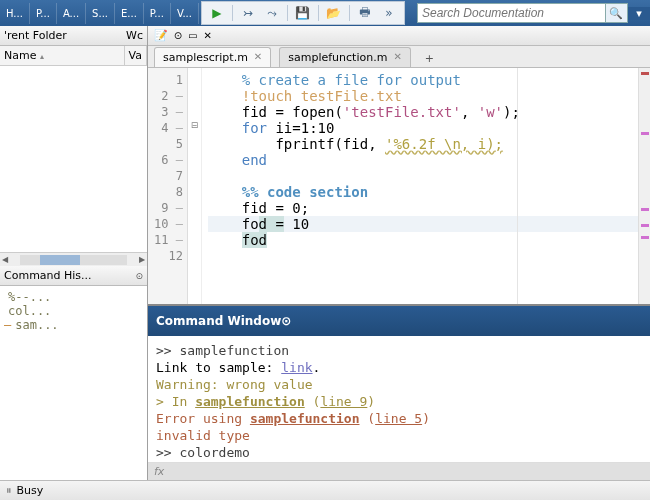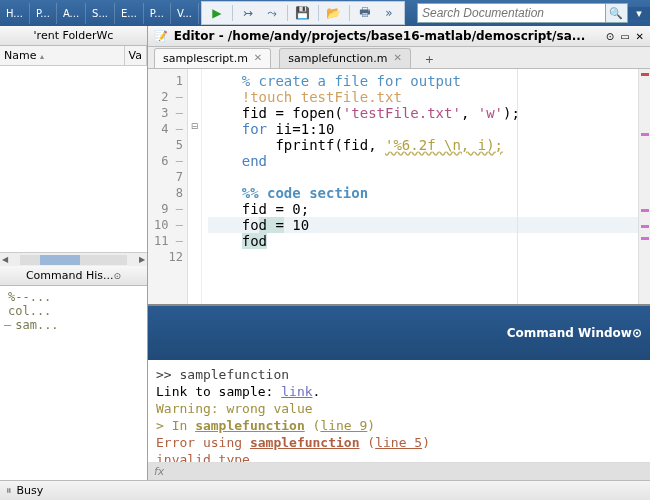--- a/index.html
+++ b/index.html
@@ -15,21 +15,21 @@
 .tool-sep { width: 1px; height: 16px; background: #bcc9d8; }
 .search-box { flex: 1; display: flex; margin-left: 12px; }
 .search-box input { flex: 1; border: 1px solid #8aa; padding: 2px 4px; font-size: 12px; font-style: italic; color: #888; }
 .search-box .go { width: 22px; background: #e8f0f8; border: 1px solid #8aa; border-left: none; display: flex; align-items: center; justify-content: center; color: #2a5a90; font-size: 11px; cursor: pointer; }
 .rtab { width: 22px; background: #2a5a90; color: #fff; display: flex; align-items: center; justify-content: center; cursor: pointer; }
 
 .main { display: flex; height: 454px; }
 
 
 .leftcol { width: 148px; display: flex; flex-direction: column; border-right: 1px solid #a0a0a0; background: #fff; }
-.pane-title { background: linear-gradient(#f8f8f8,#e4e4e4); border-bottom: 1px solid #bbb; padding: 3px 4px; font-size: 11px; display: flex; justify-content: center; align-items: center; }
+.pane-title { background: linear-gradient(#f8f8f8,#e4e4e4); border-bottom: 1px solid #bbb; padding: 3px 4px; font-size: 11px; display: flex; justify-content: space-between; align-items: center; }
 .pane-title .dd { font-size: 9px; color: #555; }
 .cf-header { display: flex; border-bottom: 1px solid #ccc; font-size: 11px; background: #f4f4f4; }
 .cf-col { padding: 3px 4px; border-right: 1px solid #ccc; }
 .cf-col:first-child { flex: 1; }
 .cf-body { flex: 1; background: #fff; min-height: 170px; }
 .scroll-hz { height: 14px; background: #eee; border-top: 1px solid #ccc; display: flex; align-items: center; }
 .scroll-hz .track { flex: 1; height: 10px; background: #ddd; margin: 0 10px; position: relative; }
 .scroll-hz .thumb { position: absolute; left: 20px; width: 40px; height: 10px; background: #9bb8d8; }
 .scroll-hz .arr { width: 10px; text-align: center; font-size: 8px; color: #666; }
 
@@ -68,21 +68,21 @@
 .warn { color: #b0a040; text-decoration: underline wavy #c0b060; }
 .sect { color: #5090c0; font-weight: bold; }
 .codecol { position: absolute; right: 120px; top: 0; bottom: 0; width: 1px; background: #e4e4e4; }
 .marks { width: 12px; background: #f0f0f0; border-left: 1px solid #ddd; position: relative; }
 .marks .m { position: absolute; right: 1px; width: 8px; height: 3px; }
 .marks .err { background: #c05050; }
 .marks .w { background: #d070d0; }
 
 
 .cmd-pane { height: 174px; display: flex; flex-direction: column; }
-.cmd-title { background: linear-gradient(#2a5a90,#204a78); color: #fff; padding: 20px 8px; font-weight: bold; font-size: 12px; display: flex; justify-content: flex-end; align-items: center; }
+.cmd-title { background: linear-gradient(#2a5a90,#204a78); color: #fff; padding: 8px 8px; font-weight: bold; font-size: 12px; display: flex; justify-content: flex-start; align-items: center; }
 .cmd-body { flex: 1; background: #fff; font-family: "DejaVu Sans Mono", monospace; font-size: 13px; padding: 6px 8px; line-height: 17px; overflow: hidden; }
 .cmd-body a { color: #7070c0; text-decoration: underline; }
 .cmd-body .wt { color: #a09040; }
 .cmd-body .er { color: #b06040; }
 .cmd-body .prompt { color: #404040; }
 .fx { font-style: italic; color: #888; font-size: 11px; padding: 2px 6px; border-top: 1px solid #ddd; }
 
 
 .status { height: 20px; background: linear-gradient(#f4f4f4,#e4e4e4); border-top: 1px solid #bbb; display: flex; align-items: center; padding: 0 6px; font-size: 11px; gap: 6px; }
 .status .pause { color: #888; letter-spacing: -1px; }
@@ -147,21 +147,20 @@
         <div class="hist-line blank">%--...</div>
         <div class="hist-line blank">col...</div>
         <div class="hist-line cur">sam...</div>
       </div>
   </div>
 
   <div class="rightcol">
     <div class="editor-pane">
       <div class="ed-titlebar">
         <span class="ic">📝</span>
-        <span class="title">Editor - /home/andy/projects/base16-matlab/demoscript/sa...</span>
         <span class="winbtn">⊙</span>
         <span class="winbtn">▭</span>
         <span class="winbtn">✕</span>
       </div>
       <div class="ed-tabs" id="ed-tabs">
           <div class="ed-tab">
             <span>samplescript.m</span> 
             <span class="close">✕</span>
           </div>
           <div class="ed-tab inactive">

